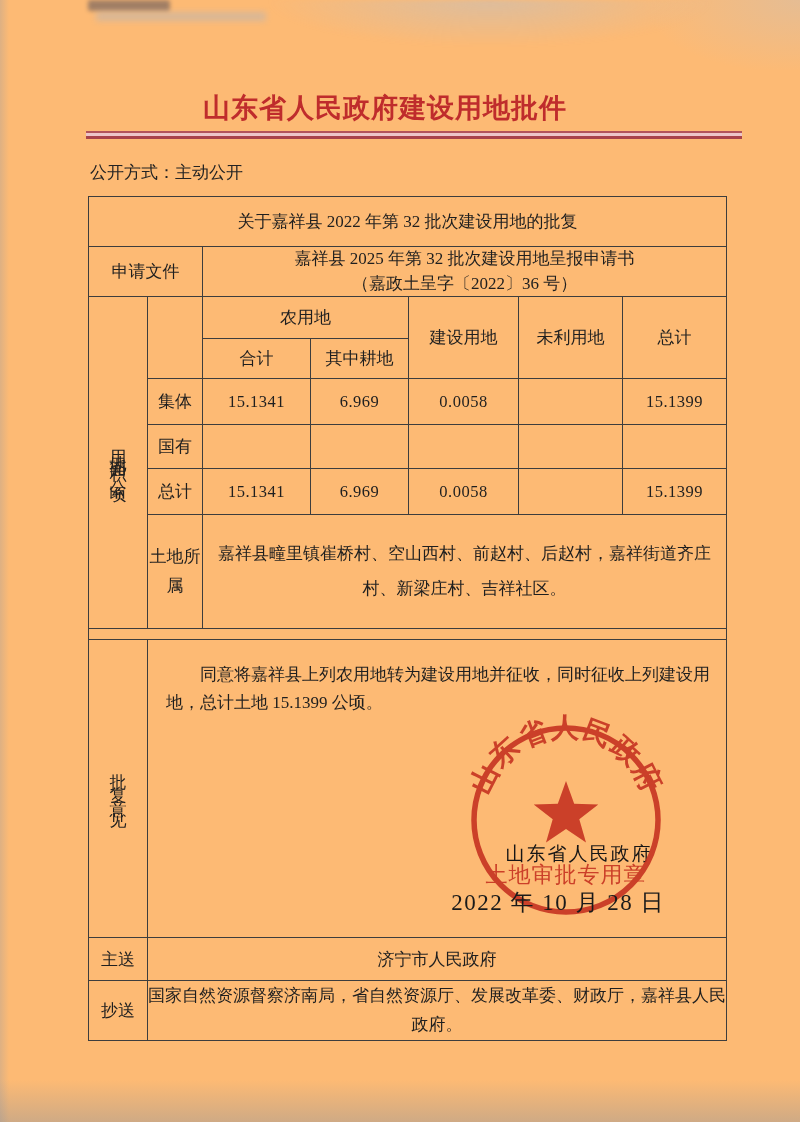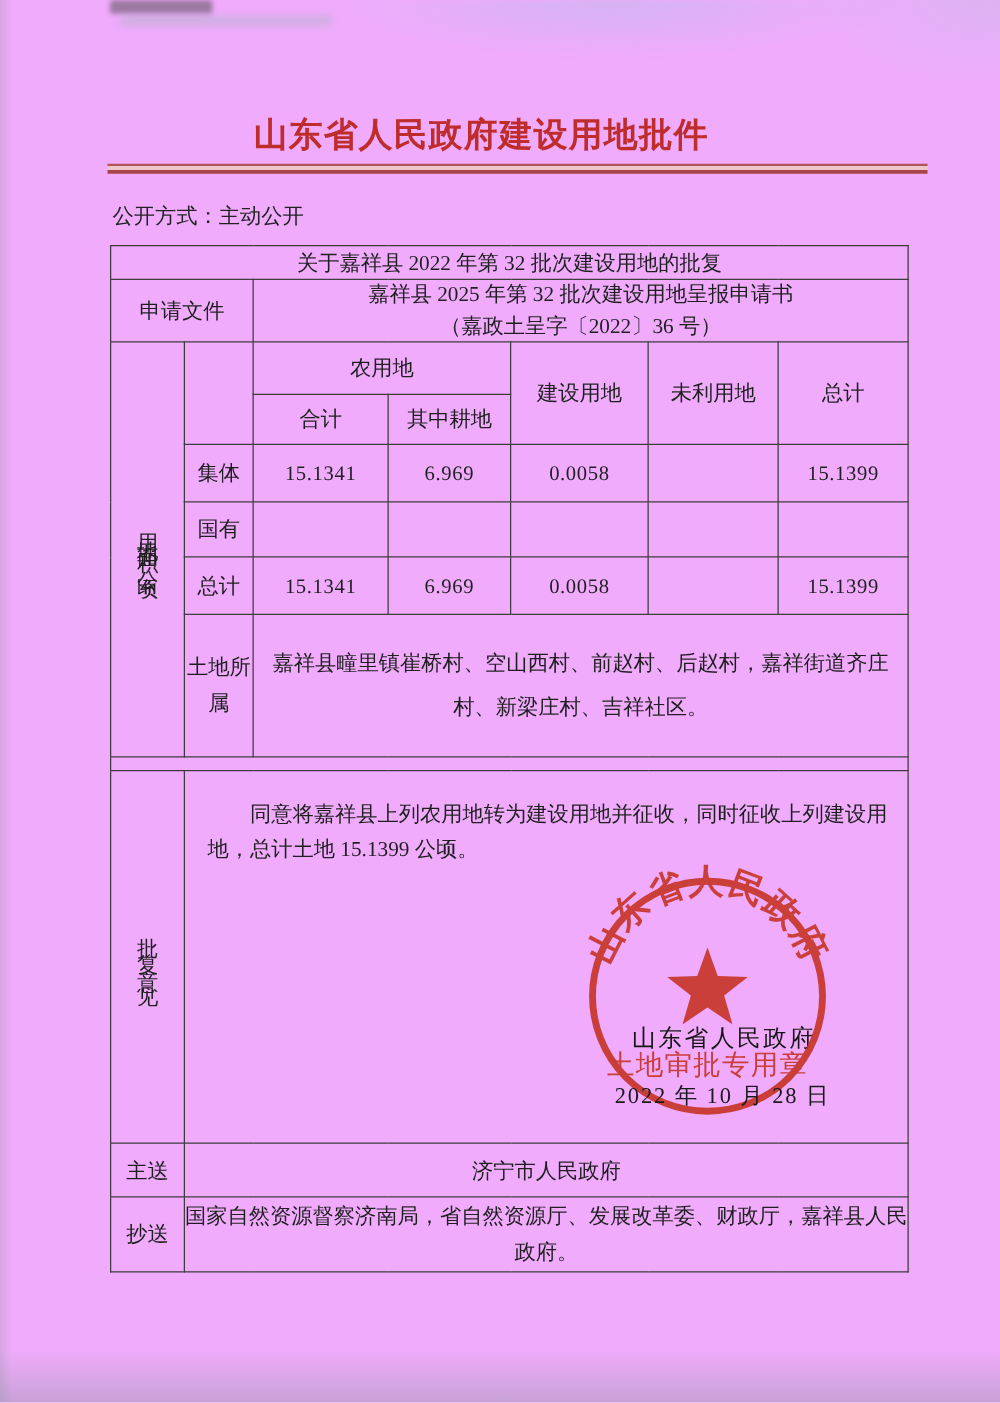--- a/index.html
+++ b/index.html
@@ -4,21 +4,21 @@
 <style>
   html,body{margin:0;padding:0;}
   body{
     width:800px;height:1122px;overflow:hidden;
     background:#f4f4f3;
     font-family:"Liberation Serif","DejaVu Serif",serif;
     color:#1f1f1f;
   }
   .page{
     position:relative;width:800px;height:1122px;
-    background:#f0abfc;overflow:hidden;
+    background:#fdba74;overflow:hidden;
   }
   
   .smudge-a{position:absolute;left:88px;top:0;width:82px;height:11px;
     background:#574f58;opacity:.55;filter:blur(2px);border-radius:2px;}
   .smudge-b{position:absolute;left:96px;top:12px;width:170px;height:9px;
     background:#aab4c4;opacity:.45;filter:blur(3px);}
   .haze-top{position:absolute;left:270px;top:0;width:440px;height:46px;
     background:radial-gradient(ellipse at 50% 0%,rgba(168,195,228,.38),rgba(168,195,228,0) 72%);
     filter:blur(2px);}
   .haze-top2{position:absolute;right:0;top:0;width:150px;height:70px;
@@ -68,22 +68,22 @@
   .approval-box{position:relative;width:100%;height:296px;}
   .approval-text{
     position:absolute;left:18px;right:12px;top:20px;
     text-align:left;text-indent:2em;line-height:1.65;font-size:17px;
   }
   .authority{
     position:absolute;left:431px;top:200px;transform:translateX(-50%);
     font-size:19px;letter-spacing:2px;white-space:nowrap;color:#161616;z-index:1;
   }
   .seal-date{
-    position:absolute;left:430px;top:246px;transform:translateX(-50%);
-    font-size:18px;letter-spacing:1.5px;white-space:nowrap;color:#1a1a1a;z-index:3;
+    position:absolute;left:410px;top:246px;transform:translateX(-50%);
+    font-size:23px;letter-spacing:1.5px;white-space:nowrap;color:#1a1a1a;z-index:3;
   }
   .seal{position:absolute;left:308px;top:71px;width:220px;height:220px;opacity:.88;z-index:2;}
 </style>
 </head>
 <body>
 
 <div class="page">
 
   <div class="smudge-a"></div>
   <div class="smudge-b"></div>
@@ -103,21 +103,21 @@
       <col style="width:59px">
         <col style="width:55px">
         <col style="width:108px">
       <col style="width:98px">
         <col style="width:110px">
         <col style="width:104px">
         <col style="width:104px">
     </colgroup>
 
     <tbody>
-        <tr style="height:27px">
+        <tr style="height:50px">
       <td colspan="7">关于嘉祥县 2022 年第 32 批次建设用地的批复</td>
     </tr>
 
     <tr style="height:50px">
       <td colspan="2">申请文件</td>
       <td colspan="5" class="two-line">
         <div>嘉祥县 2025 年第 32 批次建设用地呈报申请书</div>
         <div>（嘉政土呈字〔2022〕36 号）</div>
       </td>
     </tr>

